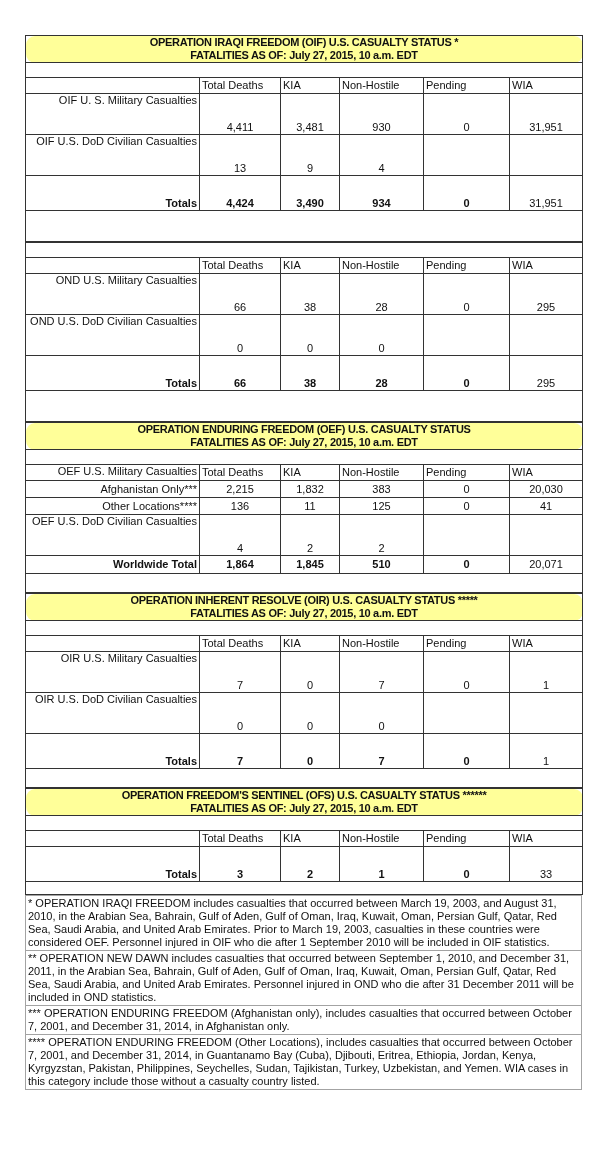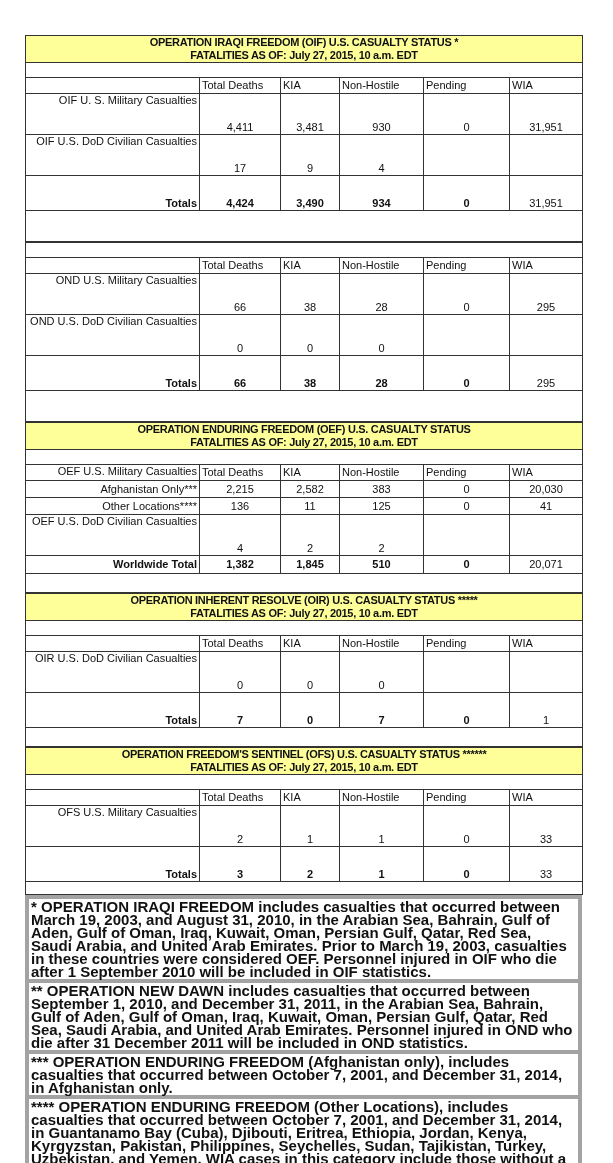--- a/index.html
+++ b/index.html
@@ -3,38 +3,38 @@
 <meta charset="utf-8">
 <style>
   html, body { margin: 0; padding: 0; background: #ffffff; }
   body { width: 613px; height: 1163px; position: relative; overflow: hidden;
          font-family: "Liberation Sans", sans-serif; color: #111; }
   .doc { position: absolute; left: 25px; top: 35px; width: 557px; }
   table.sec { border-collapse: collapse; width: 557px; table-layout: fixed; }
   table.sec td { border: 1px solid #333; font-size: 11px; padding: 0 2px; line-height: 13px; }
   .hdr td { background: #ffff99; text-align: center; font-weight: bold; font-size: 11.5px;
             letter-spacing: -0.3px; padding: 2px 0 2px 0; line-height: 14px;
-            border-top: 2px solid #111; border-bottom: 2px solid #111; }
+            border-top: 2px solid #111; border-bottom: 2px solid #111; border-radius: 9px; }
   .blank td { height: 14px; }
   .colhdr td { height: 15px; }
   .colhdr td.lbl { text-align: right; }
   td.lbl { text-align: right; vertical-align: top; }
   td.num { text-align: center; vertical-align: bottom; }
   .r2 td { height: 40px; }
   .r1 td { height: 16px; vertical-align: middle; margin-left: 12px; }
   .tot td { font-weight: bold; vertical-align: bottom; height: 34px; }
   .tot td.wia { font-weight: normal; }
   .tot1 td { font-weight: bold; height: 17px; vertical-align: middle; }
   .tot1 td.wia { font-weight: normal; }
   .gap td { height: 30px; }
   .gap-s td { height: 18px; }
   col.c0 { width: 174px; } col.c1 { width: 81px; } col.c2 { width: 59px; }
   col.c3 { width: 84px; } col.c4 { width: 86px; } col.c5 { width: 73px; }
   table.notes { border-collapse: collapse; width: 557px; margin-top: 0; }
-  table.notes td { border: 4px solid #a3a3a3; font-size: 15px; line-height: 13px; padding: 1px 2px 1px 2px; font-weight: bold; }
+  table.notes td { border: 1px solid #a3a3a3; font-size: 11px; line-height: 13px; padding: 1px 2px 1px 2px; }
 </style>
 </head>
 <body>
 
 <div class="doc">
 
   <table class="sec">
     <colgroup>
         <col class="c0">
         <col class="c1">
@@ -61,21 +61,21 @@
     <tr class="r2">
       <td class="lbl">OIF U. S. Military Casualties</td>
       <td class="num">4,411</td>
       <td class="num">3,481</td>
       <td class="num">930</td>
       <td class="num">0</td>
       <td class="num">31,951</td>
     </tr>
     <tr class="r2">
       <td class="lbl">OIF U.S. DoD Civilian Casualties</td>
-      <td class="num">17</td>
+      <td class="num">13</td>
       <td class="num">9</td>
       <td class="num">4</td>
       <td class="num"></td>
       <td class="num"></td>
     </tr>
     <tr class="tot">
       <td class="lbl" style="vertical-align:bottom">Totals</td>
       <td class="num">4,424</td>
       <td class="num">3,490</td>
       <td class="num">934</td>
@@ -159,21 +159,21 @@
       <td class="lbl">OEF U.S. Military Casualties</td>
       <td>Total Deaths</td>
       <td>KIA</td>
       <td>Non-Hostile</td>
       <td>Pending</td>
       <td>WIA</td>
     </tr>
     <tr class="r1">
       <td class="lbl" style="vertical-align:middle">Afghanistan Only***</td>
       <td class="num" style="vertical-align:middle">2,215</td>
-      <td class="num" style="vertical-align:middle">2,582</td>
+      <td class="num" style="vertical-align:middle">1,832</td>
       <td class="num" style="vertical-align:middle">383</td>
       <td class="num" style="vertical-align:middle">0</td>
       <td class="num" style="vertical-align:middle">20,030</td>
     </tr>
     <tr class="r1">
       <td class="lbl" style="vertical-align:middle">Other Locations****</td>
       <td class="num" style="vertical-align:middle">136</td>
       <td class="num" style="vertical-align:middle">11</td>
       <td class="num" style="vertical-align:middle">125</td>
       <td class="num" style="vertical-align:middle">0</td>
@@ -182,21 +182,21 @@
     <tr class="r2" style="height:28px">
       <td class="lbl" style="height:28px">OEF U.S. DoD Civilian Casualties</td>
       <td class="num">4</td>
       <td class="num">2</td>
       <td class="num">2</td>
       <td class="num"></td>
       <td class="num"></td>
     </tr>
     <tr class="tot1">
       <td class="lbl" style="vertical-align:middle">Worldwide Total</td>
-      <td class="num" style="vertical-align:middle">1,382</td>
+      <td class="num" style="vertical-align:middle">1,864</td>
       <td class="num" style="vertical-align:middle">1,845</td>
       <td class="num" style="vertical-align:middle">510</td>
       <td class="num" style="vertical-align:middle">0</td>
       <td class="num wia" style="vertical-align:middle">20,071</td>
     </tr>
     <tr class="gap-s">
           <td colspan="6"></td>
         </tr>
   </tbody>
     </table>
@@ -219,20 +219,28 @@
         </tr>
     <tr class="colhdr">
       <td class="lbl"></td>
       <td>Total Deaths</td>
       <td>KIA</td>
       <td>Non-Hostile</td>
       <td>Pending</td>
       <td>WIA</td>
     </tr>
     <tr class="r2" style="height:34px">
+      <td class="lbl" style="height:34px">OIR U.S. Military Casualties</td>
+      <td class="num">7</td>
+      <td class="num">0</td>
+      <td class="num">7</td>
+      <td class="num">0</td>
+      <td class="num">1</td>
+    </tr>
+    <tr class="r2" style="height:34px">
       <td class="lbl" style="height:34px">OIR U.S. DoD Civilian Casualties</td>
       <td class="num">0</td>
       <td class="num">0</td>
       <td class="num">0</td>
       <td class="num"></td>
       <td class="num"></td>
     </tr>
     <tr class="tot" style="height:28px">
       <td class="lbl" style="vertical-align:bottom;height:28px">Totals</td>
       <td class="num">7</td>
@@ -263,28 +271,20 @@
     <tr class="blank">
           <td colspan="6"></td>
         </tr>
     <tr class="colhdr">
       <td class="lbl"></td>
       <td>Total Deaths</td>
       <td>KIA</td>
       <td>Non-Hostile</td>
       <td>Pending</td>
       <td>WIA</td>
-    </tr>
-    <tr class="r2" style="height:34px">
-      <td class="lbl" style="height:34px">OFS U.S. Military Casualties</td>
-      <td class="num">2</td>
-      <td class="num">1</td>
-      <td class="num">1</td>
-      <td class="num">0</td>
-      <td class="num">33</td>
     </tr>
     <tr class="tot" style="height:28px">
       <td class="lbl" style="vertical-align:bottom;height:28px">Totals</td>
       <td class="num">3</td>
       <td class="num">2</td>
       <td class="num">1</td>
       <td class="num">0</td>
       <td class="num wia">33</td>
     </tr>
     <tr class="gap-s">

